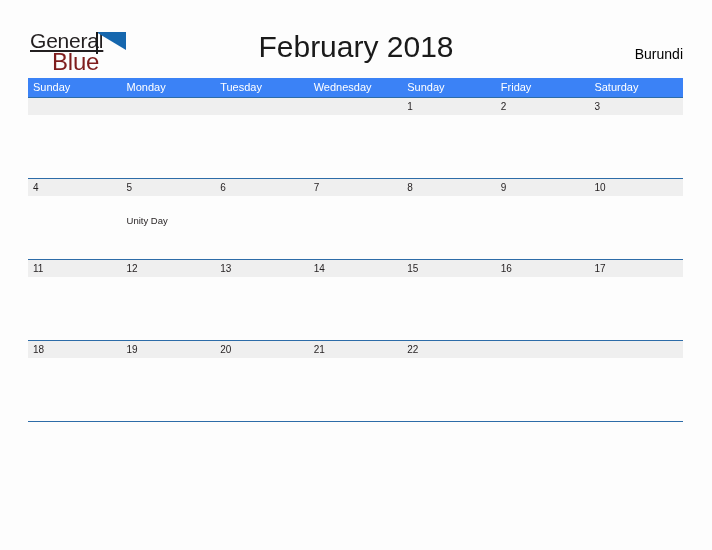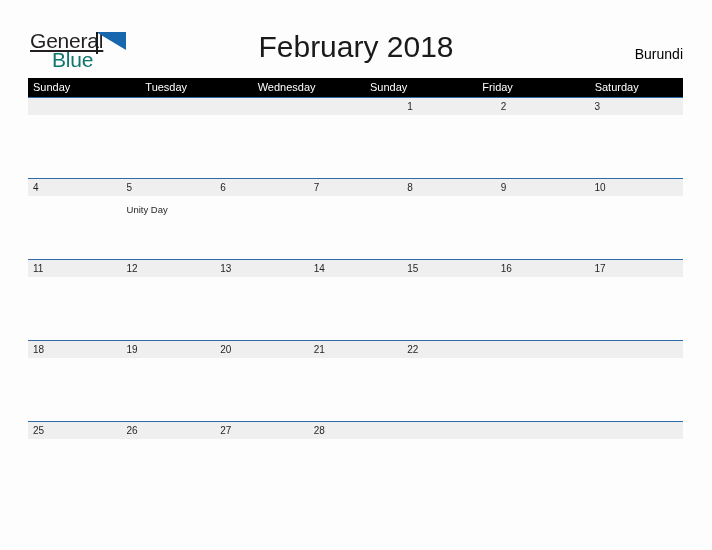--- a/index.html
+++ b/index.html
@@ -44,23 +44,23 @@
     font-size: 21px;
     letter-spacing: -0.2px;
     color: #231f20;
     font-family: "Liberation Sans", sans-serif;
     text-decoration: underline;
   }
   .logo-blue {
     position: absolute;
     left: 22px;
     top: 19px;
-    font-size: 21px;
+    font-size: 24px;
     letter-spacing: -0.2px;
-    color: #0f766e;
+    color: #7f1d1d;
     font-family: "Liberation Sans", sans-serif;
   }
   .logo-flag {
     position: absolute;
     left: 66px;
     top: 3px;
     width: 32px;
     height: 22px;
   }
   .logo-flag svg { display: block; }
@@ -92,22 +92,21 @@
     position: absolute;
     left: 28px;
     top: 78px;
     width: 655px;
   }
 
   .weekdays {
     display: flex;
     width: 655px;
     height: 19px;
-    background: #000000;
-    gap: 19px;
+    background: #3b82f6;
   }
   .weekday {
     width: 93.571px;
     height: 19px;
     line-height: 19px;
     color: #ffffff;
     font-size: 11px;
     padding-left: 5px;
     box-sizing: border-box;
     font-family: "Liberation Sans", sans-serif;
@@ -142,21 +141,21 @@
 
   .eventrow {
     display: flex;
     width: 655px;
     height: 63px;
     background: #fdfdfd;
   }
   .eventcell {
     width: 93.571px;
     padding-left: 5px;
-    padding-top: 8px;
+    padding-top: 19px;
     box-sizing: border-box;
     font-size: 9.5px;
     color: #231f20;
     line-height: 12px;
     font-family: "Liberation Sans", sans-serif;
   }
 </style>
 </head>
 <body>
 
@@ -177,20 +176,21 @@
 
     <div class="title">February 2018</div>
 
     <div class="country">Burundi</div>
   </div>
 
   <div class="calendar">
 
     <div class="weekdays">
       <div class="weekday">Sunday</div>
+      <div class="weekday">Monday</div>
       <div class="weekday">Tuesday</div>
       <div class="weekday">Wednesday</div>
       <div class="weekday">Sunday</div>
       <div class="weekday">Friday</div>
       <div class="weekday">Saturday</div>
     </div>
 
     <div class="week">
       <div class="daterow">
         <div class="datecell"></div>
@@ -267,29 +267,20 @@
         <div class="eventcell"></div>
         <div class="eventcell"></div>
         <div class="eventcell"></div>
         <div class="eventcell"></div>
         <div class="eventcell"></div>
         <div class="eventcell"></div>
       </div>
     </div>
 
     <div class="week">
-      <div class="daterow">
-        <div class="datecell">25</div>
-        <div class="datecell">26</div>
-        <div class="datecell">27</div>
-        <div class="datecell">28</div>
-        <div class="datecell"></div>
-        <div class="datecell"></div>
-        <div class="datecell"></div>
-      </div>
       <div class="eventrow">
         <div class="eventcell"></div>
         <div class="eventcell"></div>
         <div class="eventcell"></div>
         <div class="eventcell"></div>
         <div class="eventcell"></div>
         <div class="eventcell"></div>
         <div class="eventcell"></div>
       </div>
     </div>

